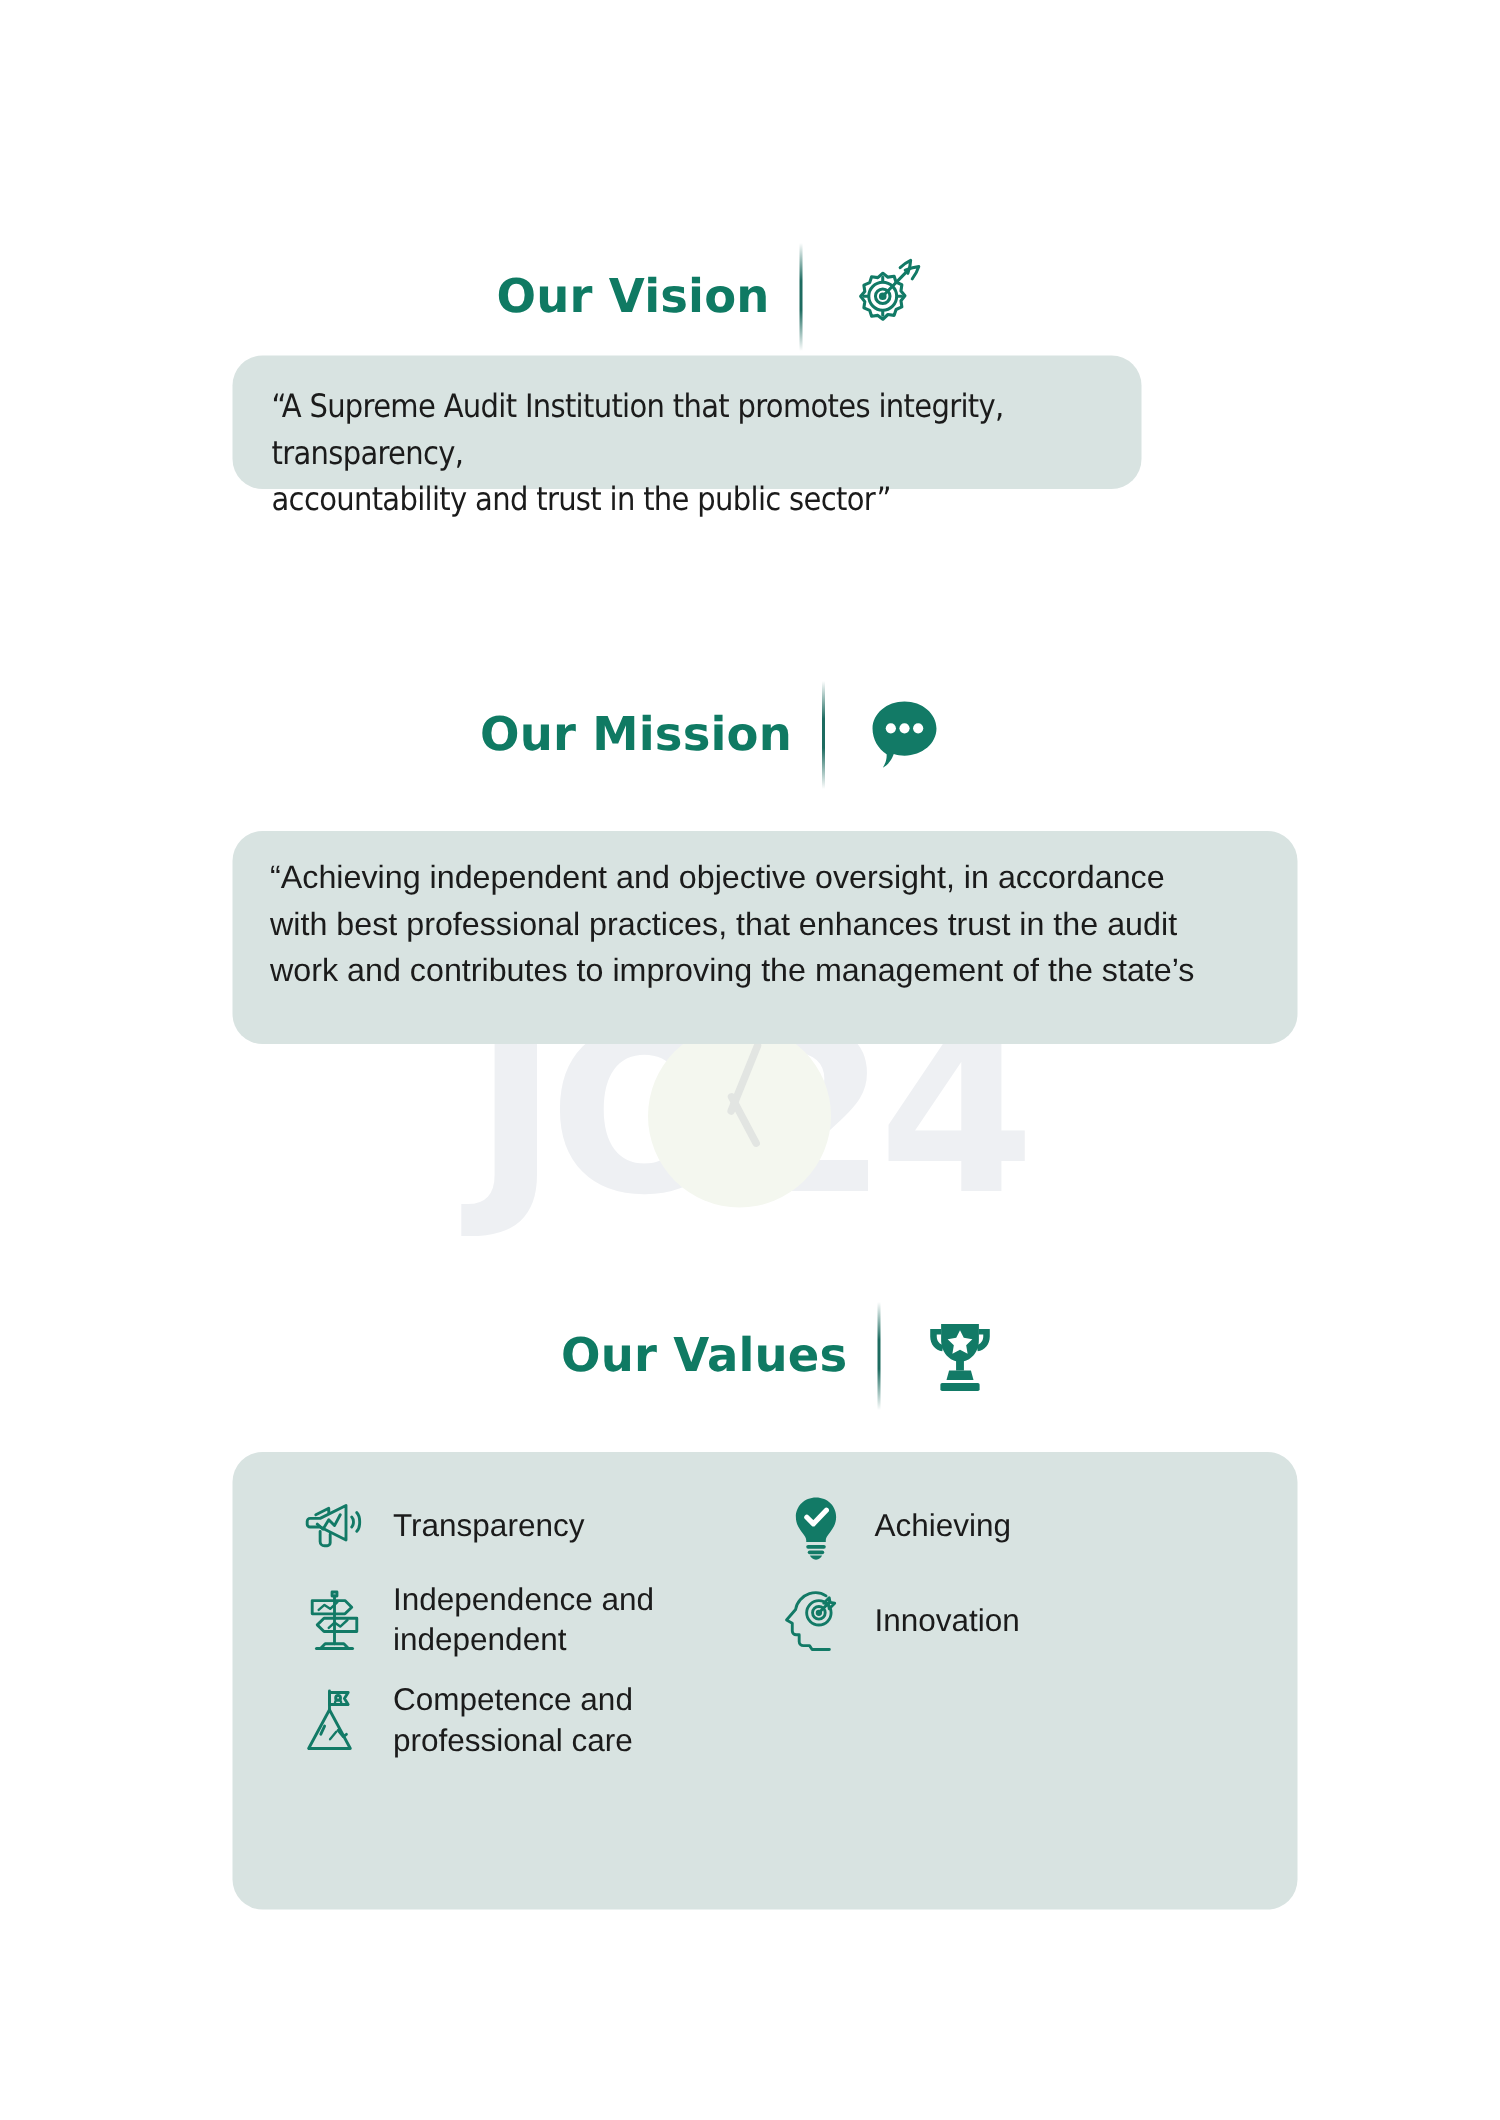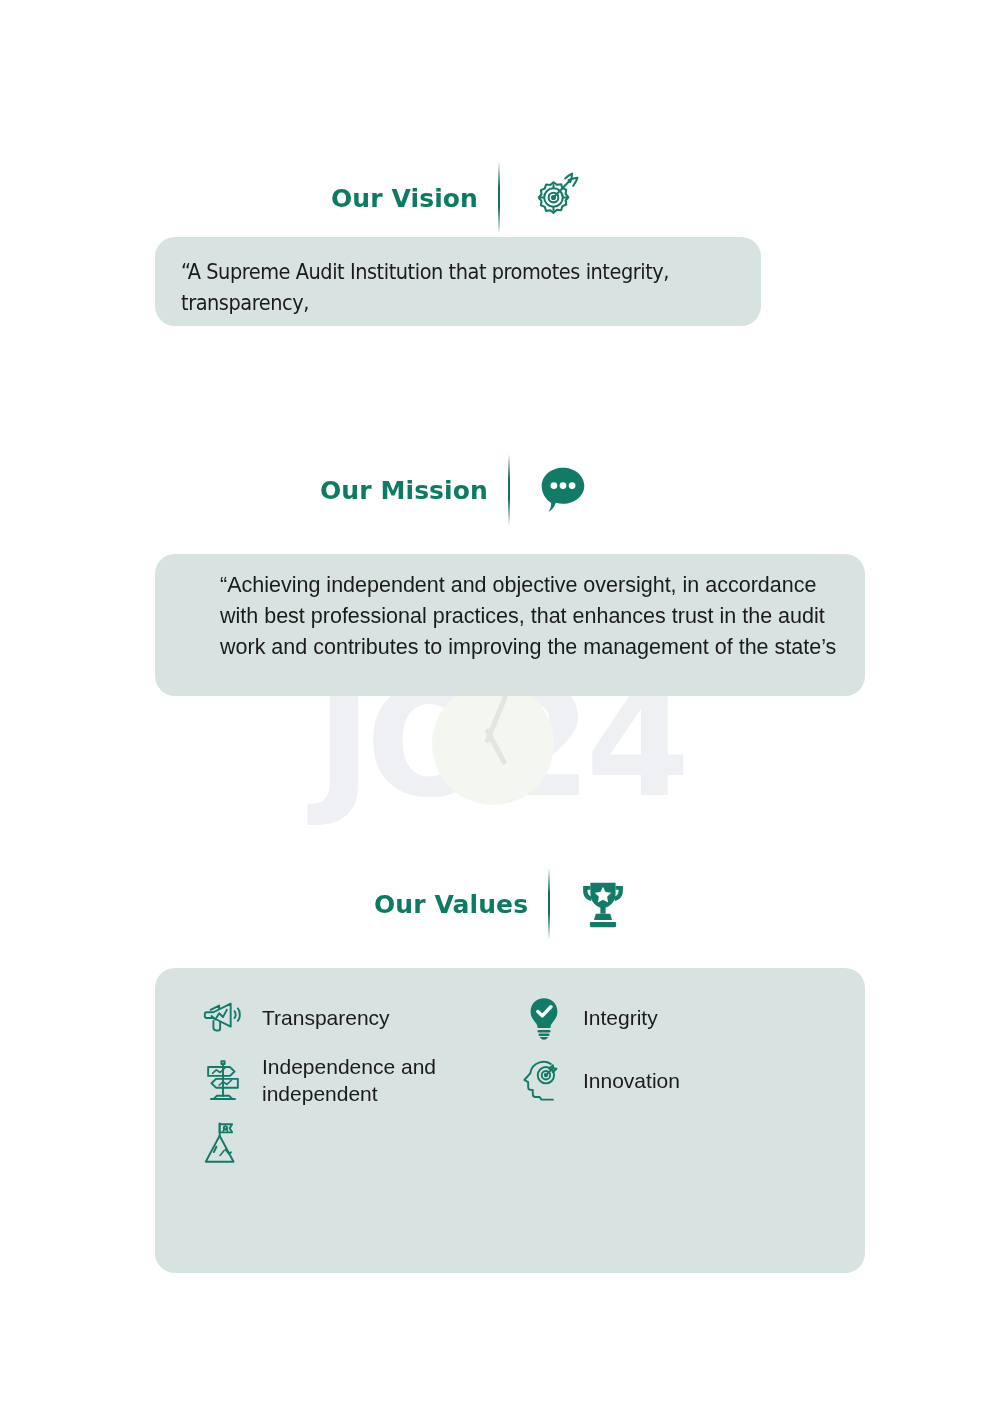--- a/index.html
+++ b/index.html
@@ -35,21 +35,21 @@
     position:absolute;left:50%;top:50%;margin-left:-16px;margin-top:-14px;
     width:5px;height:40px;background:#e2e5e2;
     transform:rotate(-28deg);transform-origin:top center;border-radius:3px;
   }
 
   
   .section-head{
     position:absolute;display:flex;align-items:center;z-index:2;
   }
   .section-title{
-    color:#0f7a63;font-weight:700;font-size:25px;letter-spacing:0.1px;
+    color:#0f7a63;font-weight:700;font-size:31px;letter-spacing:0.1px;
     font-family:"DejaVu Sans",sans-serif;white-space:nowrap;text-align:center;
   }
   .head-divider{
     width:2px;height:72px;margin:0 22px 0 20px;
     background:linear-gradient(to bottom,rgba(15,122,99,0) 0%,#1d6b60 35%,#1d6b60 62%,rgba(15,122,99,0) 100%);
   }
   .head-icon{width:62px;height:62px;display:block;}
 
   
   .card{
@@ -57,21 +57,21 @@
   }
   .quote{
     color:#1b1b1b;font-size:21.5px;line-height:1.45;
     font-family:"Liberation Sans","DejaVu Sans",sans-serif;
   }
   .quote.vision{
     font-family:"DejaVu Sans Condensed","Liberation Sans",sans-serif;
     font-stretch:condensed;
     letter-spacing:-0.45px;
   }
-  .quote.mission{ text-align:justify;margin-left:40px; }
+  .quote.mission{ text-align:justify; }
   .quote.mission .lastline{ text-align:left; }
 
   
   .values-grid{
     position:absolute;display:grid;
     grid-template-columns:1fr 1fr;
     row-gap:46px;column-gap:18px;
     z-index:3;
     gap:12px;
   }
@@ -107,20 +107,21 @@
         <path d="M32.5 31.5L49 14.5"></path>
         <path d="M48 13.5c3.6-1.4 6.8-2.2 9.3-2.4-.8 2.6-2.3 5.5-4.5 8.4"></path>
         <path d="M44.5 11.8c2.4-2.2 5-4 7.2-5-.1 2.6-.7 5.7-1.9 8.9"></path>
       </svg>
     </span>
   </div>
 
   <div class="card" style="left:155px;top:237px;width:606px;height:89px;">
     <div class="quote vision" style="padding:19px 26px 0 26px;">
       <div>“A Supreme Audit Institution that promotes integrity, transparency,</div>
+      <div>accountability and trust in the public sector”</div>
     </div>
   </div>
 
   <div class="section-head" style="left:320px;top:454px;">
     <div class="section-title">Our Mission</div>
     <div class="head-divider"></div>
     <span class="head-icon">
       <svg viewBox="0 0 64 64" width="62" height="62">
         <path d="M32 9c12.2 0 22 8.3 22 18.6 0 10.3-9.8 18.6-22 18.6-2.6 0-5.1-.4-7.4-1.1l-.4 1c-1.3 3.5-3.8 6.5-7.1 8.5 1.9-3.3 2.8-6.1 2.6-9.4C13.9 41.7 10 35 10 27.6 10 17.3 19.8 9 32 9z" fill="#127a66"></path>
         <circle cx="22.6" cy="27.4" r="3.5" fill="#ffffff"></circle>
@@ -175,21 +176,21 @@
     <div class="value-item">
       <span class="value-icon">
         <svg viewBox="0 0 48 48" width="46" height="46">
           <path d="M24 3.5c8.1 0 14 6.1 14 13.6 0 5.1-2.5 8.3-4.6 11-1.5 1.9-2.6 3.4-2.6 5.1v1.3H17.2v-1.3c0-1.7-1.1-3.2-2.6-5.1-2.1-2.7-4.6-5.9-4.6-11C10 9.6 15.9 3.5 24 3.5z" fill="#127a66"></path>
           <rect x="17.2" y="36.5" width="13.6" height="2.6" rx="1.3" fill="#127a66"></rect>
           <rect x="18.3" y="40.3" width="11.4" height="2.6" rx="1.3" fill="#127a66"></rect>
           <path d="M19.8 43.9h8.4c-.5 1.6-2.1 2.8-4.2 2.8s-3.7-1.2-4.2-2.8z" fill="#127a66"></path>
           <polyline points="17.6,17.2 22.2,21.8 31.2,12.3" fill="none" stroke="#ffffff" stroke-width="3.6" stroke-linecap="round" stroke-linejoin="round"></polyline>
         </svg>
       </span>
-      <span class="value-label">Integrity</span>
+      <span class="value-label">Achieving</span>
     </div>
 
 
     <div class="value-item">
       <span class="value-icon">
         <svg viewBox="0 0 48 48" width="46" height="46" fill="none" stroke="#127a66" stroke-width="2" stroke-linecap="round" stroke-linejoin="round">
           <path d="M22.3 4.5h3.4v2.8h-3.4z"></path>
           <path d="M24 7.3v33.2"></path>
           <path d="M8.5 10.5h22.8l4.7 4.6-4.7 4.6H8.5z"></path>
           <path d="M39.5 22.8H16.7L12 27.4l4.7 4.6h22.8z"></path>
@@ -222,17 +223,18 @@
           <path d="M20.5 3.5v13"></path>
           <path d="M20.5 4.5h13l-2.6 4.2 2.6 4.2h-13z"></path>
           <circle cx="26.5" cy="8.3" r="1.7"></circle>
           <path d="M24.3 11.8c0-1.3 1-2.3 2.2-2.3s2.2 1 2.2 2.3" stroke-width="1.6"></path>
           <path d="M20.5 16.5L6 43.5h29z"></path>
           <path d="M14.5 33.5l2.6-5.6"></path>
           <path d="M26.5 30.8l3.6 4.4 2.2-1.6"></path>
           <path d="M25.2 31.8l-4.3 5.3" stroke-width="1.6"></path>
         </svg>
       </span>
+      <span class="value-label">Competence and professional care</span>
     </div>
 
   </div>
 
 </div>
 
 </body></html>

